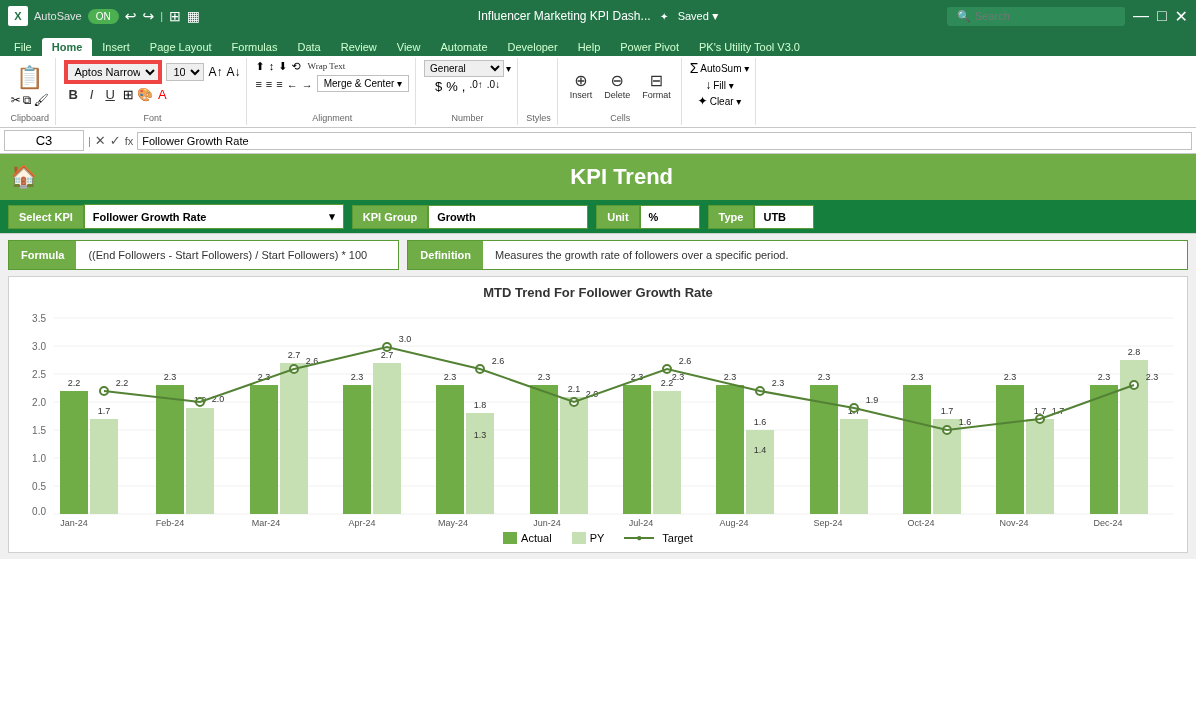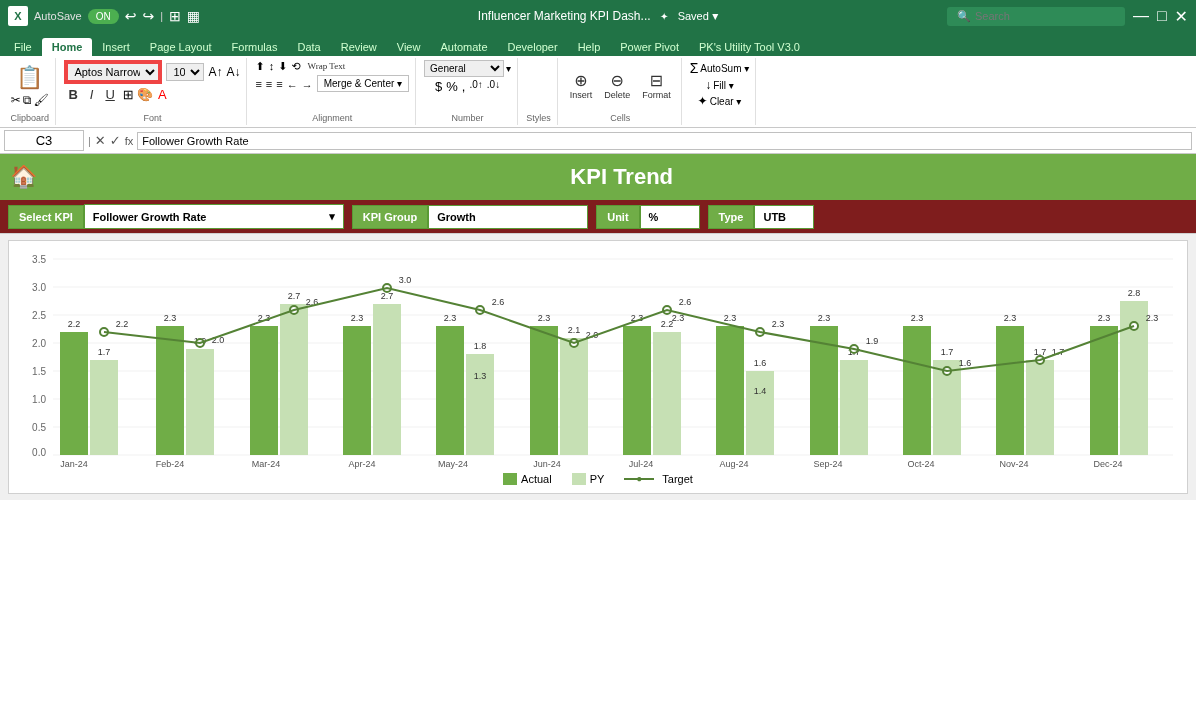--- a/index.html
+++ b/index.html
@@ -121,21 +121,21 @@
       background: #70ad47;
       padding: 6px 10px;
       display: flex; align-items: center;
     }
     .home-icon { font-size: 22px; color: white; }
 
     
     .kpi-selectors {
       display: flex;
       align-items: center;
-      background: #7f1d1d;
+      background: #15803d;
       padding: 4px 8px;
       gap: 0;
       border-bottom: 1px solid #d0d0d0;
     }
     .kpi-label {
       background: #70ad47;
       color: white;
       font-weight: bold;
       padding: 5px 10px;
       font-size: 11px;
@@ -480,22 +480,33 @@
       <span>▾</span>
     </div>
     <div class="kpi-group-label">KPI Group</div>
     <div class="kpi-group-value">Growth</div>
     <div class="kpi-unit-label">Unit</div>
     <div class="kpi-unit-value">%</div>
     <div class="kpi-type-label">Type</div>
     <div class="kpi-type-value">UTB</div>
   </div>
 
+  <div class="formula-def-row">
+    <div class="formula-box">
+      <div class="formula-tag">Formula</div>
+      <div class="formula-text">((End Followers - Start Followers) / Start Followers) * 100</div>
+    </div>
+    <div class="definition-box">
+      <div class="definition-tag">Definition</div>
+      <div class="definition-text">Measures the growth rate of followers over a specific period.</div>
+    </div>
+  </div>
 
   <div class="chart-section">
+    <div class="chart-title">MTD Trend For Follower Growth Rate</div>
     <div class="chart-container">
       <svg class="chart-svg" viewBox="0 0 1160 220">
 
         <text x="28" y="14" font-size="10" fill="#666" text-anchor="end">3.5</text>
         <text x="28" y="42" font-size="10" fill="#666" text-anchor="end">3.0</text>
         <text x="28" y="70" font-size="10" fill="#666" text-anchor="end">2.5</text>
         <text x="28" y="98" font-size="10" fill="#666" text-anchor="end">2.0</text>
         <text x="28" y="126" font-size="10" fill="#666" text-anchor="end">1.5</text>
         <text x="28" y="154" font-size="10" fill="#666" text-anchor="end">1.0</text>
         <text x="28" y="182" font-size="10" fill="#666" text-anchor="end">0.5</text>

